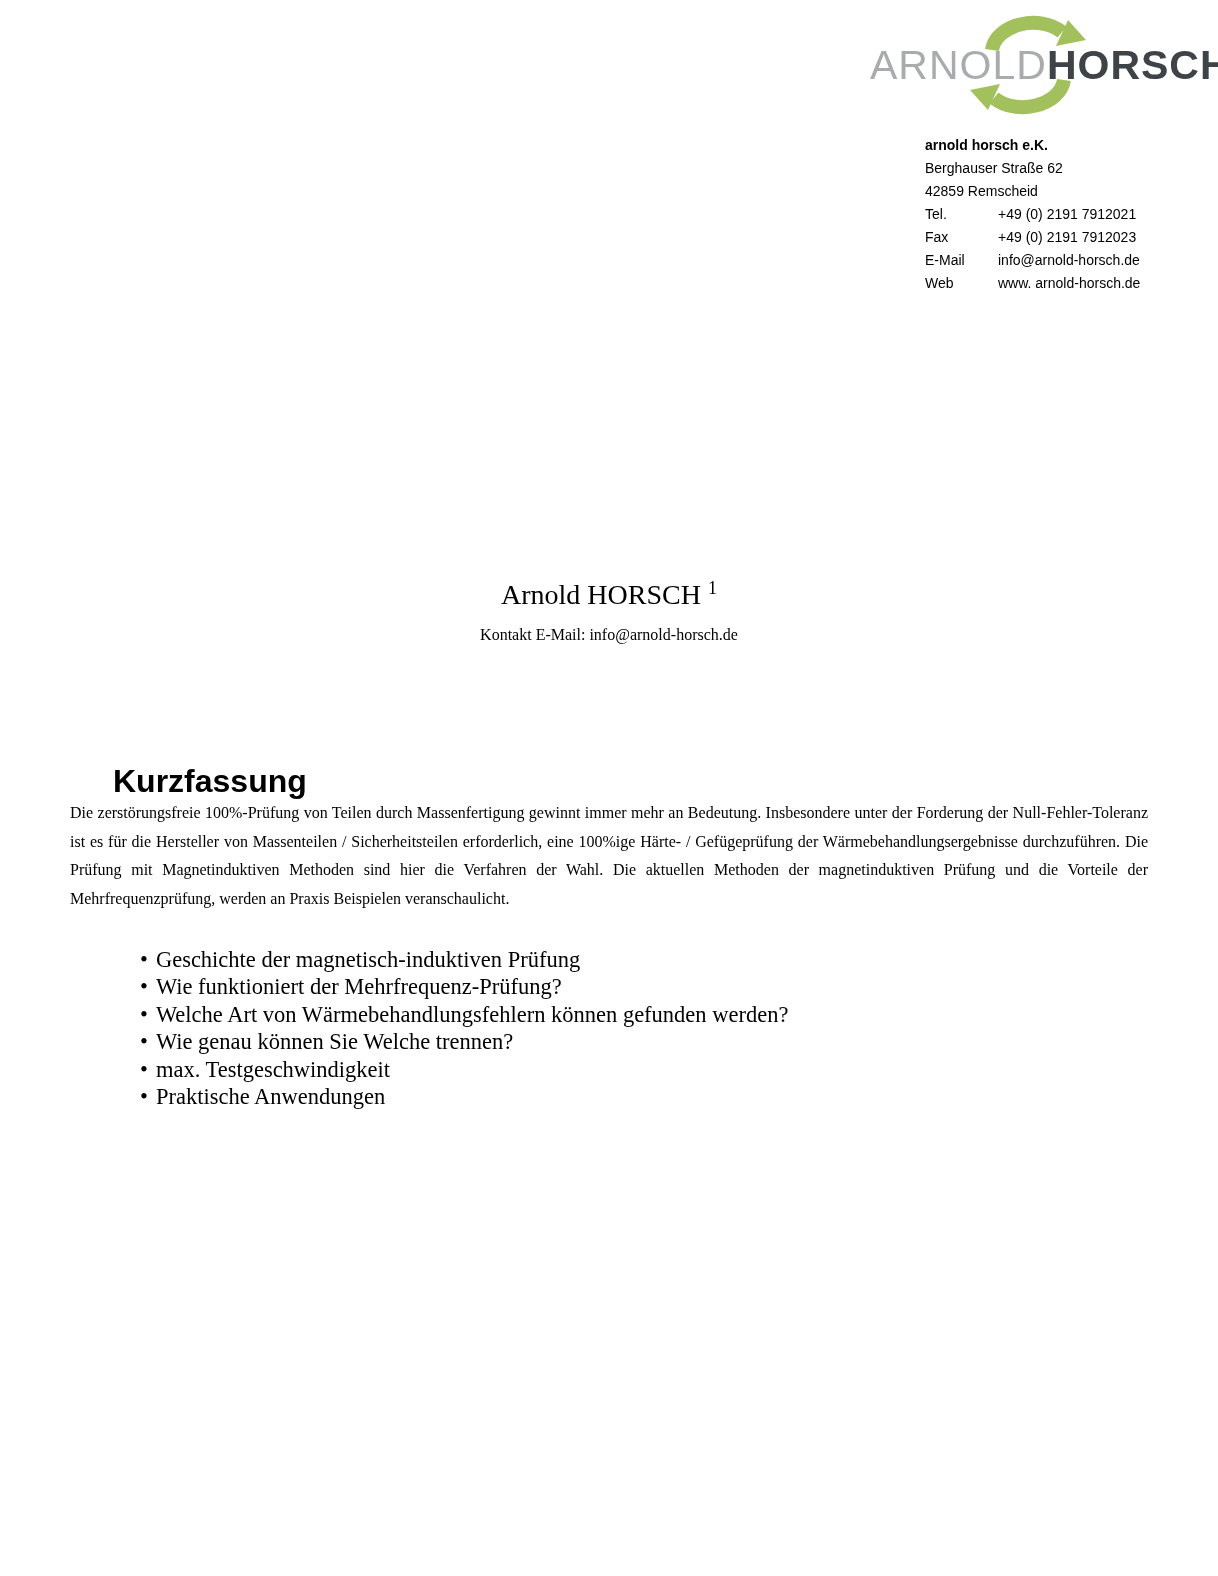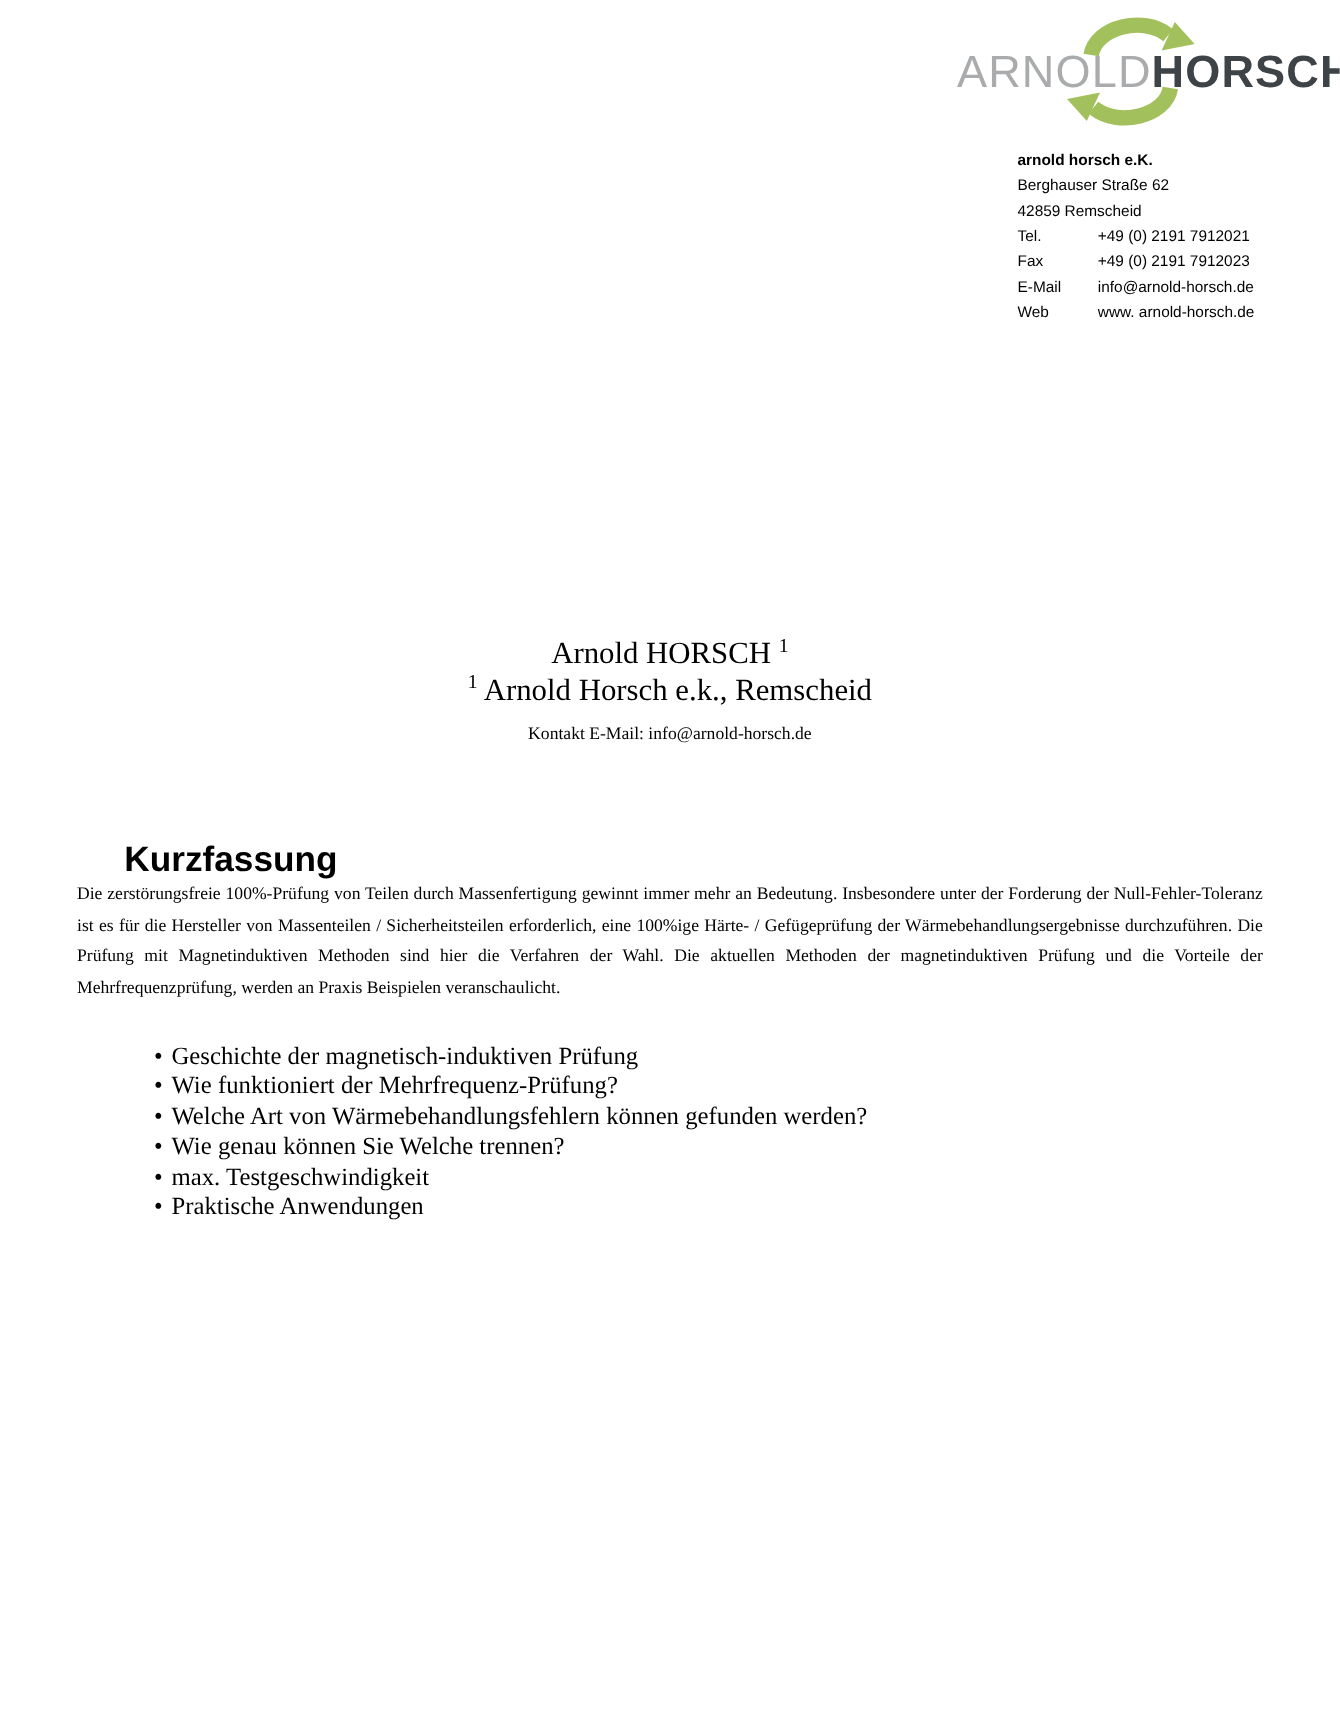--- a/index.html
+++ b/index.html
@@ -222,23 +222,20 @@
       <span class="contact-label">Web</span>
       <span class="contact-value">www. arnold-horsch.de</span>
     </div>
   </div>
 
 
   <div class="authors">
     <div class="author-line">
       <span>Arnold HORSCH</span>&nbsp;<sup>1</sup>
     </div>
-    <div class="affiliation-line">
-      <sup>1</sup><span> Arnold Horsch e.k., Remscheid</span>
-    </div>
     <div class="kontakt-line">Kontakt E-Mail: info@arnold-horsch.de</div>
   </div>
 
   <h2 class="abstract-heading">Kurzfassung</h2>
   <p class="abstract-body">Die zerstörungsfreie 100%-Prüfung von Teilen durch Massenfertigung gewinnt immer mehr an Bedeutung. Insbesondere unter der Forderung der Null-Fehler-Toleranz ist es für die Hersteller von Massenteilen / Sicherheitsteilen erforderlich, eine 100%ige Härte- / Gefügeprüfung der Wärmebehandlungsergebnisse durchzuführen. Die Prüfung mit Magnetinduktiven Methoden sind hier die Verfahren der Wahl. Die aktuellen Methoden der magnetinduktiven Prüfung und die Vorteile der Mehrfrequenzprüfung, werden an Praxis Beispielen veranschaulicht.</p>
   <ul class="abstract-bullets">
     <li>Geschichte der magnetisch-induktiven Prüfung</li>
     <li>Wie funktioniert der Mehrfrequenz-Prüfung?</li>
     <li>Welche Art von Wärmebehandlungsfehlern können gefunden werden?</li>
     <li>Wie genau können Sie Welche trennen?</li>

